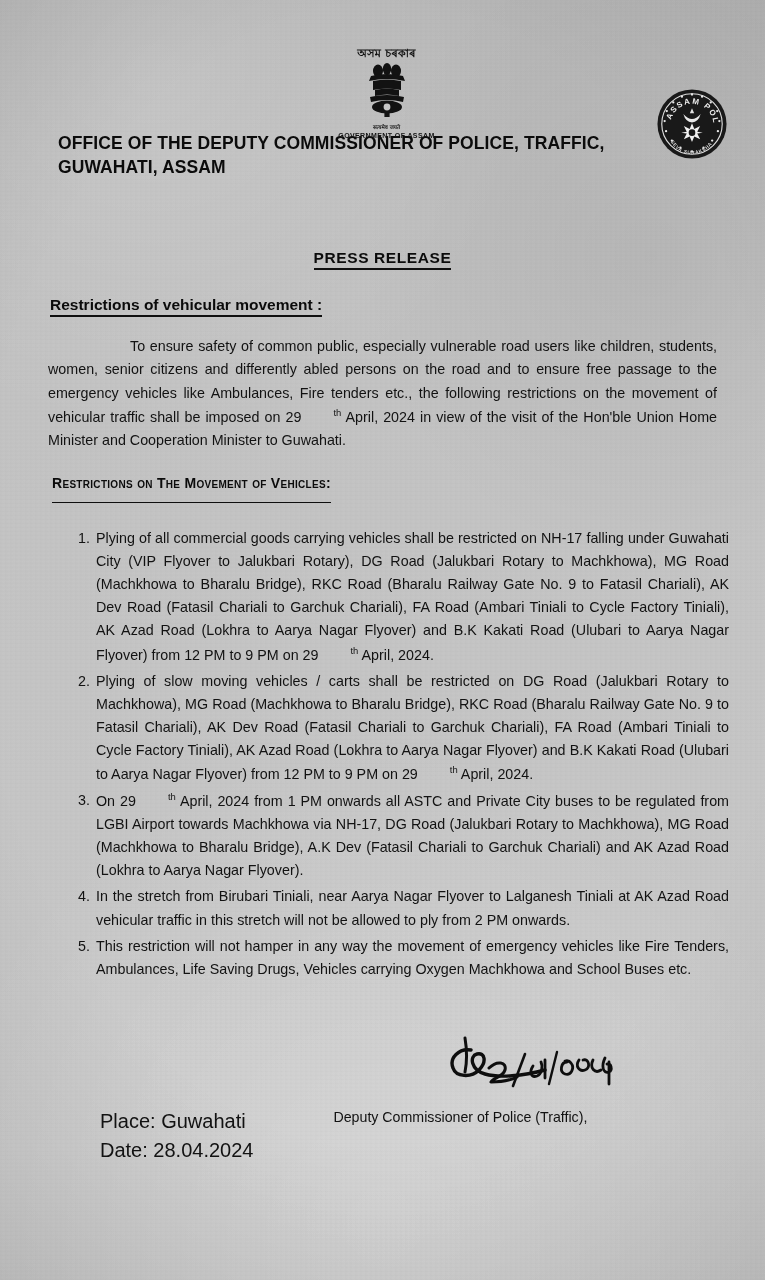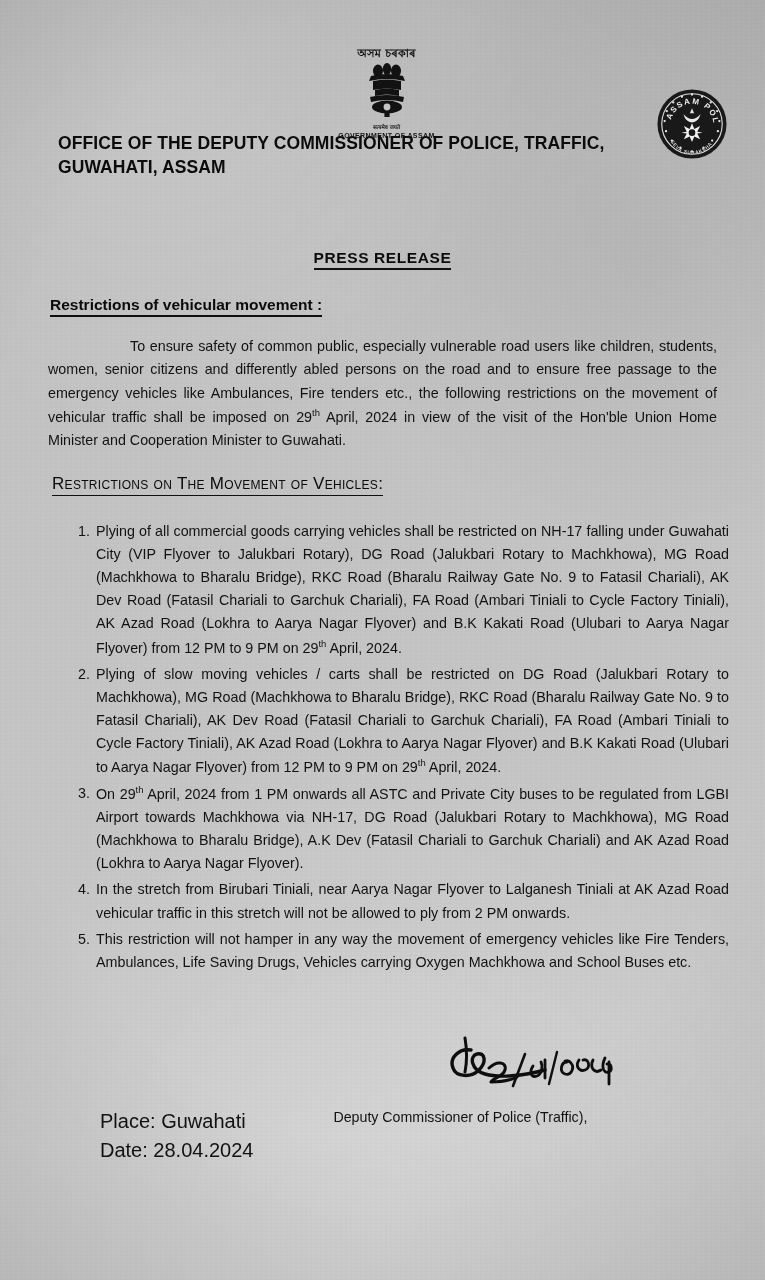--- a/index.html
+++ b/index.html
@@ -129,31 +129,31 @@
   
   .intro {
     margin: 18px 48px 0 48px;
     font-size: 14.3px;
     line-height: 1.62;
     text-align: justify;
     text-justify: inter-word;
     text-indent: 82px;
     color: #141414;
   }
-  sup { font-size: .66em; vertical-align: super; }
+  sup { font-size: .66em; vertical-align: super; margin-left: 32px; }
 
   .section-b-wrap { margin: 22px 0 0 52px; }
   .section-b {
     display: inline-block;
-    font-size: 17px;
-    font-weight: normal;
+    font-size: 14px;
+    font-weight: bold;
     font-variant: small-caps;
     letter-spacing: .3px;
     border-bottom: 1.8px solid #111;
-    padding-bottom: 1px;
+    padding-bottom: 11px;
     color: #0d0d0d;
   }
 
   
   ol.rules {
     margin: 24px 36px 0 70px;
     padding: 0;
     list-style: none;
     counter-reset: rule;
   }

